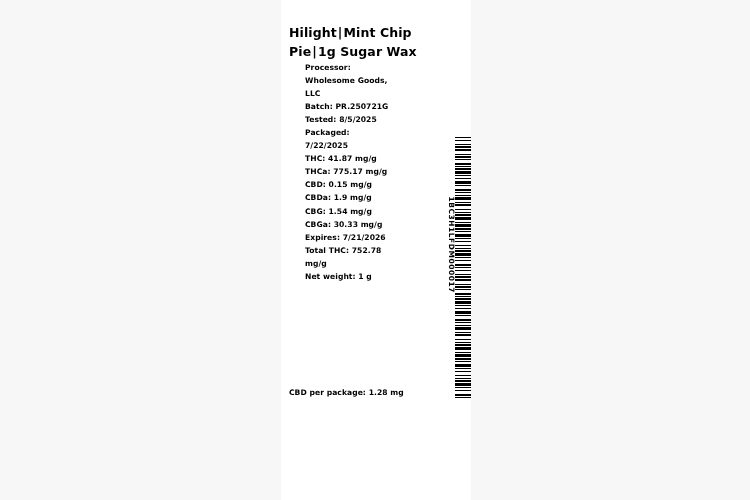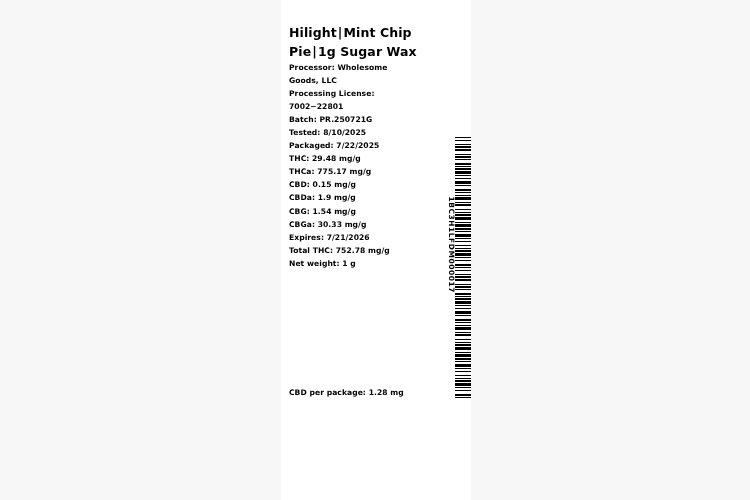--- a/index.html
+++ b/index.html
@@ -54,20 +54,21 @@
     top: 45px;
     width: 104px;
     font-size: 7.6px;
     font-weight: bold;
     color: #000;
     line-height: 1.72;
     letter-spacing: 0.05px;
   }
   .facts div {
     white-space: normal;
+    margin-left: 16px;
   }
   .terps {
     position: absolute;
     left: 0;
     top: 264px;
     width: 104px;
     font-size: 7.6px;
     font-weight: bold;
     color: #000;
     line-height: 1.72;
@@ -126,25 +127,24 @@
   <div class="label-sheet"></div>
 
   <div class="label-content">
 
     <div class="title">
       <span>Hilight</span><span class="sep">|</span><span>Mint Chip Pie</span><span class="sep">|</span><span>1g Sugar Wax</span>
     </div>
 
     <div class="facts">
       <div>Processor: Wholesome Goods, LLC</div>
-      <div>Processing License: 7002−22801</div>
       <div>Batch: PR.250721G</div>
-      <div>Tested: 8/10/2025</div>
+      <div>Tested: 8/5/2025</div>
       <div>Packaged: 7/22/2025</div>
-      <div>THC: 29.48 mg/g</div>
+      <div>THC: 41.87 mg/g</div>
       <div>THCa: 775.17 mg/g</div>
       <div>CBD: 0.15 mg/g</div>
       <div>CBDa: 1.9 mg/g</div>
       <div>CBG: 1.54 mg/g</div>
       <div>CBGa: 30.33 mg/g</div>
       <div>Expires: 7/21/2026</div>
       <div>Total THC: 752.78 mg/g</div>
       <div>Net weight: 1 g</div>
     </div>
 

